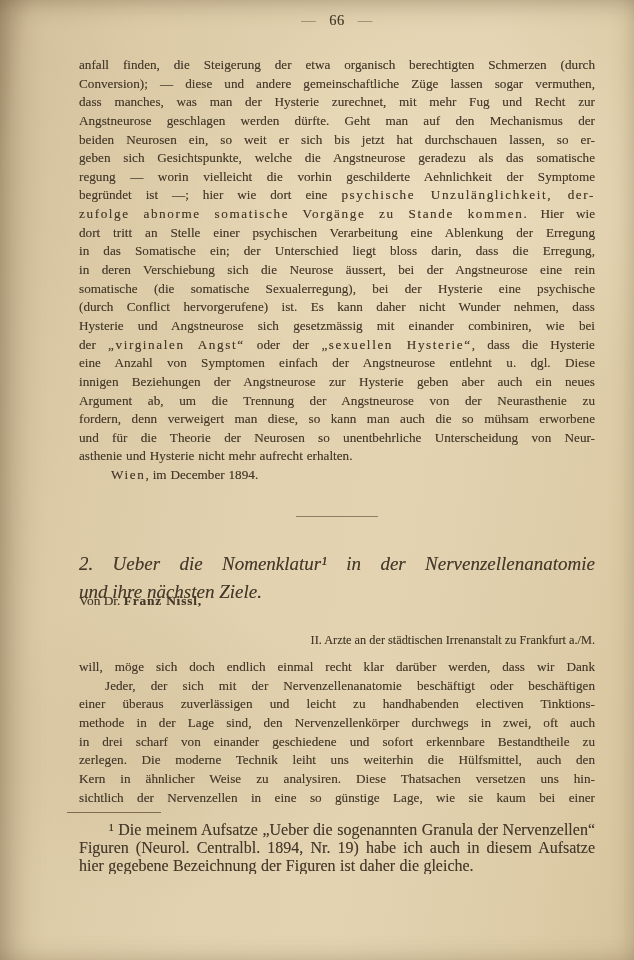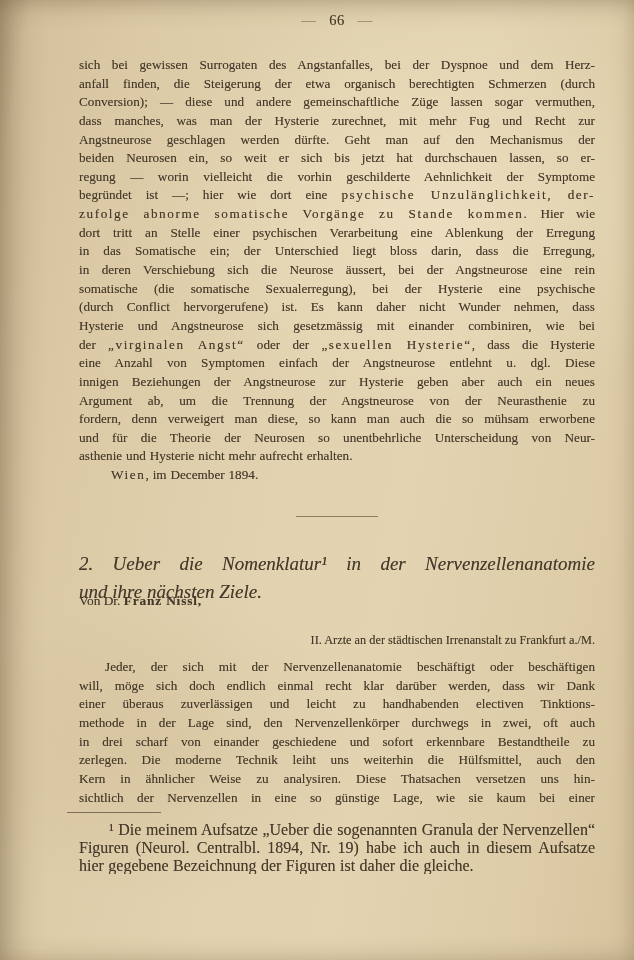--- a/index.html
+++ b/index.html
@@ -59,26 +59,26 @@
 </head>
 <body>
 
 <div class="page">
 
   <div class="abs col pagenum">
     <span class="dash">—</span><span>66</span><span class="dash">—</span>
   </div>
 
   <div class="abs col para1">
-    <span class="line">sich bei gewissen Surrogaten des Angstanfalles, bei der Dyspnoe und dem Herz-</span>
     <span class="line">anfall finden, die Steigerung der etwa organisch berechtigten Schmerzen (durch</span>
     <span class="line">Conversion); — diese und andere gemeinschaftliche Züge lassen sogar vermuthen,</span>
     <span class="line">dass manches, was man der Hysterie zurechnet, mit mehr Fug und Recht zur</span>
     <span class="line">Angstneurose geschlagen werden dürfte. Geht man auf den Mechanismus der</span>
     <span class="line">beiden Neurosen ein, so weit er sich bis jetzt hat durchschauen lassen, so er-</span>
+    <span class="line">geben sich Gesichtspunkte, welche die Angstneurose geradezu als das somatische</span>
     <span class="line">regung — worin vielleicht die vorhin geschilderte Aehnlichkeit der Symptome</span>
     <span class="line"><span>begründet ist —; hier wie dort eine </span><span class="sperr">psychische Unzulänglichkeit, der-</span></span>
     <span class="line"><span class="sperr">zufolge abnorme somatische Vorgänge zu Stande kommen.</span><span> Hier wie</span></span>
     <span class="line">dort tritt an Stelle einer psychischen Verarbeitung eine Ablenkung der Erregung</span>
     <span class="line">in das Somatische ein; der Unterschied liegt bloss darin, dass die Erregung,</span>
     <span class="line">in deren Verschiebung sich die Neurose äussert, bei der Angstneurose eine rein</span>
     <span class="line">somatische (die somatische Sexualerregung), bei der Hysterie eine psychische</span>
     <span class="line">(durch Conflict hervorgerufene) ist. Es kann daher nicht Wunder nehmen, dass</span>
     <span class="line">Hysterie und Angstneurose sich gesetzmässig mit einander combiniren, wie bei</span>
     <span class="line"><span>der </span><span class="sperr">„virginalen Angst“</span><span> oder der </span><span class="sperr">„sexuellen Hysterie“</span><span>, dass die Hysterie</span></span>
@@ -98,22 +98,22 @@
     <span class="tline center">und ihre nächsten Ziele.</span>
   </div>
 
   <div class="abs col byline">
     <span>Von Dr. </span><b>Franz Nissl,</b>
   </div>
 
   <div class="abs col affil">II. Arzte an der städtischen Irrenanstalt zu Frankfurt a./M.</div>
 
   <div class="abs col para2">
+    <span class="line">will, möge sich doch endlich einmal recht klar darüber werden, dass wir Dank</span>
     <span class="line indent1">Jeder, der sich mit der Nervenzellenanatomie beschäftigt oder beschäftigen</span>
-    <span class="line">will, möge sich doch endlich einmal recht klar darüber werden, dass wir Dank</span>
     <span class="line">einer überaus zuverlässigen und leicht zu handhabenden electiven Tinktions-</span>
     <span class="line">methode in der Lage sind, den Nervenzellenkörper durchwegs in zwei, oft auch</span>
     <span class="line">in drei scharf von einander geschiedene und sofort erkennbare Bestandtheile zu</span>
     <span class="line">zerlegen. Die moderne Technik leiht uns weiterhin die Hülfsmittel, auch den</span>
     <span class="line">Kern in ähnlicher Weise zu analysiren. Diese Thatsachen versetzen uns hin-</span>
     <span class="line">sichtlich der Nervenzellen in eine so günstige Lage, wie sie kaum bei einer</span>
   </div>
 
   <div class="abs fnrule"></div>
 

